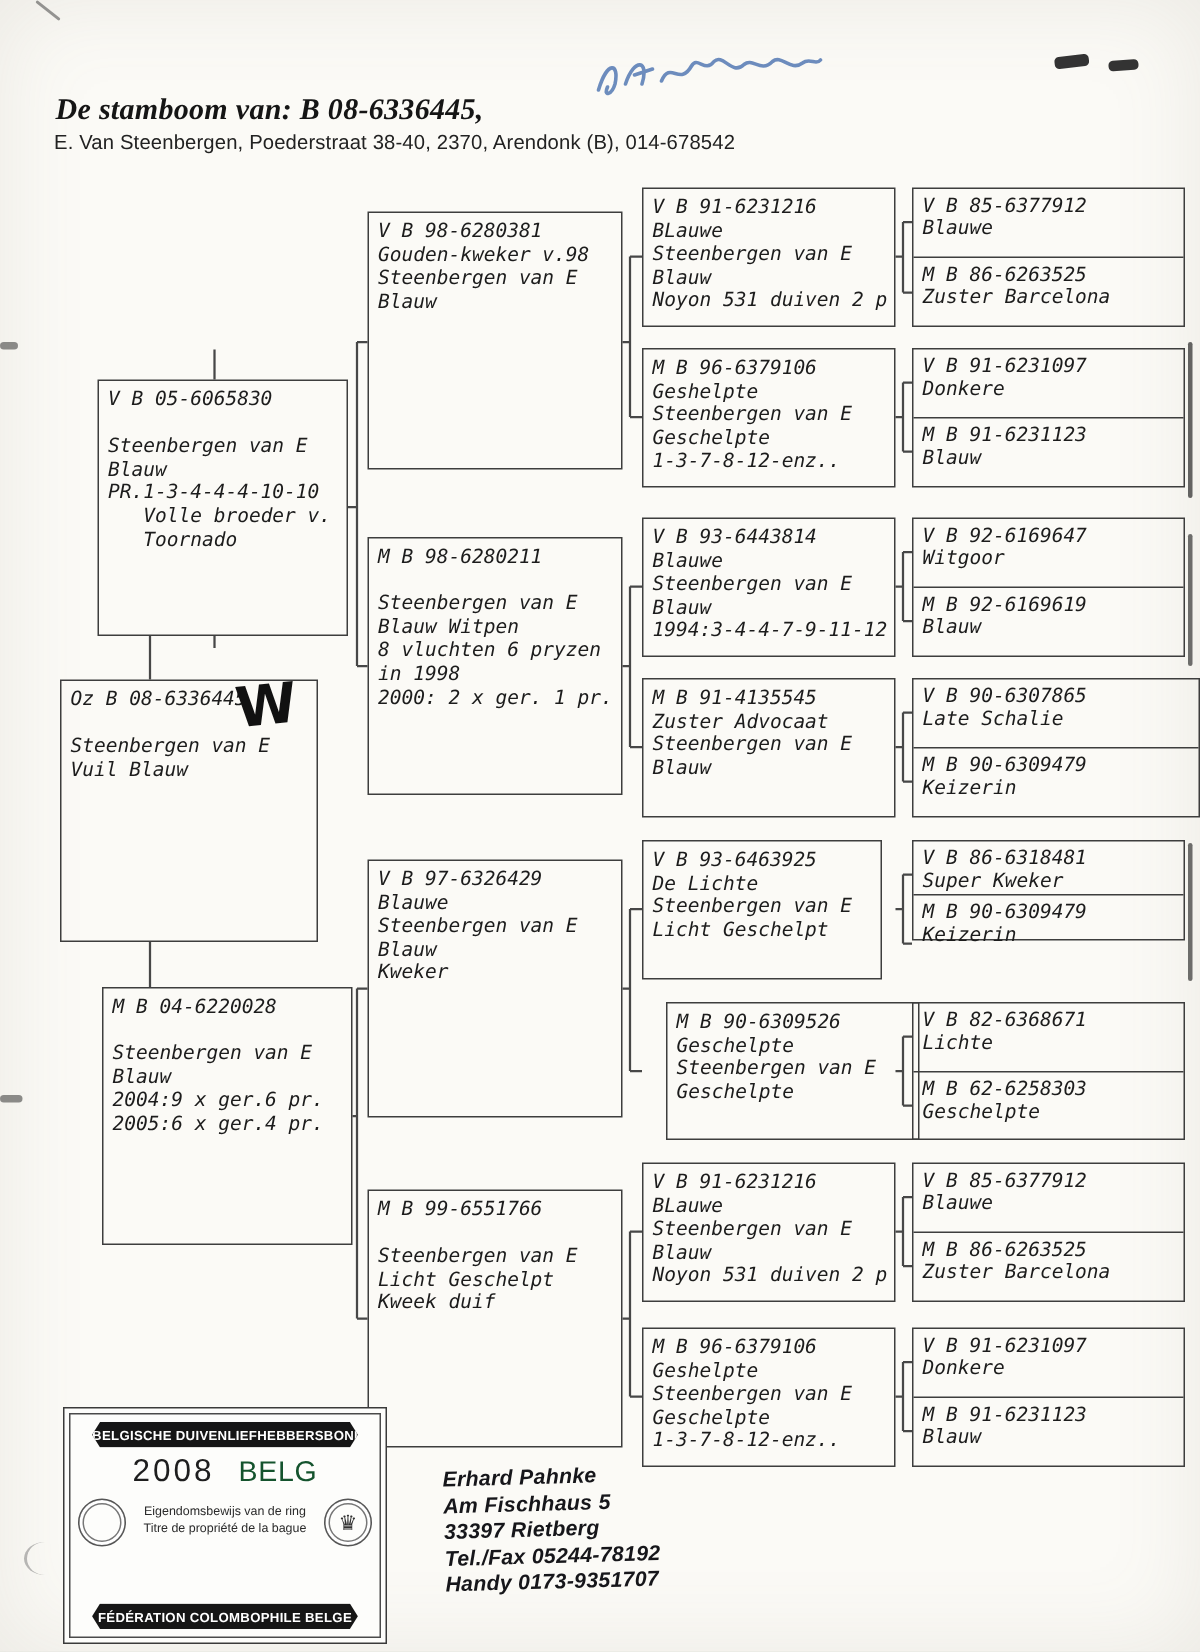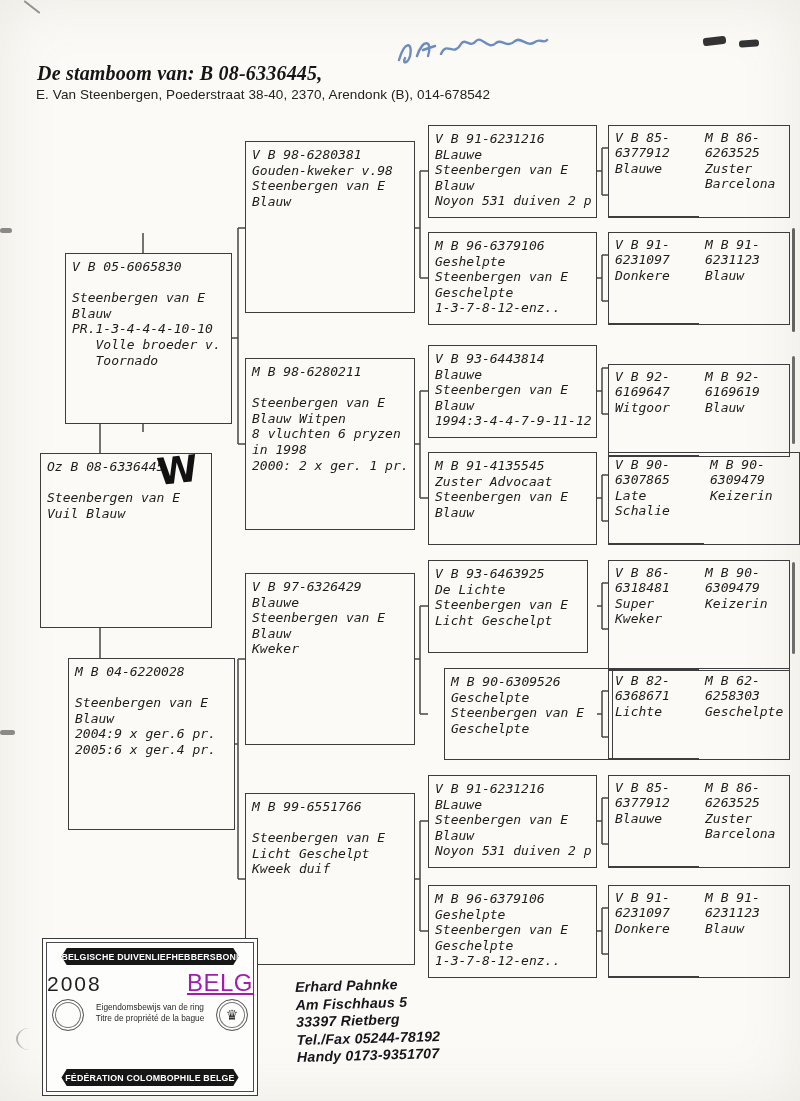--- a/index.html
+++ b/index.html
@@ -23,21 +23,21 @@
   
   .pbox{
     position:absolute;box-sizing:border-box;
     border:1.5px solid #3d3d3d;
     font-family:"DejaVu Sans Mono",monospace;font-style:italic;
     font-size:13px;line-height:15.6px;color:#1c1c1c;
     padding:5px 2px 0 6px;white-space:pre-wrap;
   }
   .pair{
     position:absolute;box-sizing:border-box;border:1.5px solid #3d3d3d;
-    display:flex;flex-direction:row;
+    display:flex;flex-direction:column;
   }
   .cell{
     flex:1;box-sizing:border-box;
     font-family:"DejaVu Sans Mono",monospace;font-style:italic;
     font-size:13px;line-height:15.4px;color:#1c1c1c;
     padding:4px 2px 0 6px;white-space:pre-wrap;
   }
   .cell.top{border-bottom:1.5px solid #3d3d3d;}
   .wmark{
     position:absolute;left:157px;top:449px;
@@ -56,24 +56,24 @@
   .banner{
     position:absolute;left:7%;width:86%;background:#161616;color:#fff;
     font-size:8.8px;font-weight:bold;text-align:center;letter-spacing:.2px;
     padding:3.5px 0;clip-path:polygon(3% 0,97% 0,100% 50%,97% 100%,3% 100%,0 50%);
     white-space:nowrap;
   }
   .banner.topb{top:5px;}
   .banner.botb{bottom:5px;}
   .yearrow{
     position:absolute;top:26px;left:0;width:100%;
-    display:flex;justify-content:space-between;align-items:baseline;gap:16px;
+    display:flex;justify-content:center;align-items:baseline;gap:16px;
   }
   .year{font-size:21px;letter-spacing:2px;color:#1e1e1e;}
-  .country{font-size:24px;letter-spacing:.5px;color:#a21caf;text-decoration:underline;}
+  .country{font-size:19px;letter-spacing:.5px;color:#14532d;}
   .ownlines{
     position:absolute;top:59px;left:20%;width:60%;
     font-size:8.3px;line-height:10.5px;text-align:center;color:#2a2a2a;
   }
   .rosette{
     position:absolute;top:56px;width:30px;height:30px;border-radius:50%;
     border:1.5px solid #555;box-shadow:inset 0 0 0 2px #fff,inset 0 0 0 3px #777;
     display:flex;align-items:center;justify-content:center;
   }
   .rosette.left{left:5px;}
@@ -220,33 +220,33 @@
 Blauwe</div>
     <div class="cell">M B 86-6263525
 Zuster Barcelona</div>
   </div>
   <div class="pair" style="left:608px;top:232px;width:182px;height:93px;">
     <div class="cell top">V B 91-6231097
 Donkere</div>
     <div class="cell">M B 91-6231123
 Blauw</div>
   </div>
-  <div class="pair" style="left:608px;top:345px;width:182px;height:93px;margin-top:19px;">
+  <div class="pair" style="left:608px;top:345px;width:182px;height:93px;">
     <div class="cell top">V B 92-6169647
 Witgoor</div>
     <div class="cell">M B 92-6169619
 Blauw</div>
   </div>
   <div class="pair" style="left:608px;top:452px;width:192px;height:93px;">
     <div class="cell top">V B 90-6307865
 Late Schalie</div>
     <div class="cell">M B 90-6309479
 Keizerin</div>
   </div>
-  <div class="pair" style="left:608px;top:560px;width:182px;height:111px;">
+  <div class="pair" style="left:608px;top:560px;width:182px;height:67px;">
     <div class="cell top">V B 86-6318481
 Super Kweker</div>
     <div class="cell">M B 90-6309479
 Keizerin</div>
   </div>
   <div class="pair" style="left:608px;top:668px;width:182px;height:92px;">
     <div class="cell top">V B 82-6368671
 Lichte</div>
     <div class="cell">M B 62-6258303
 Geschelpte</div>

